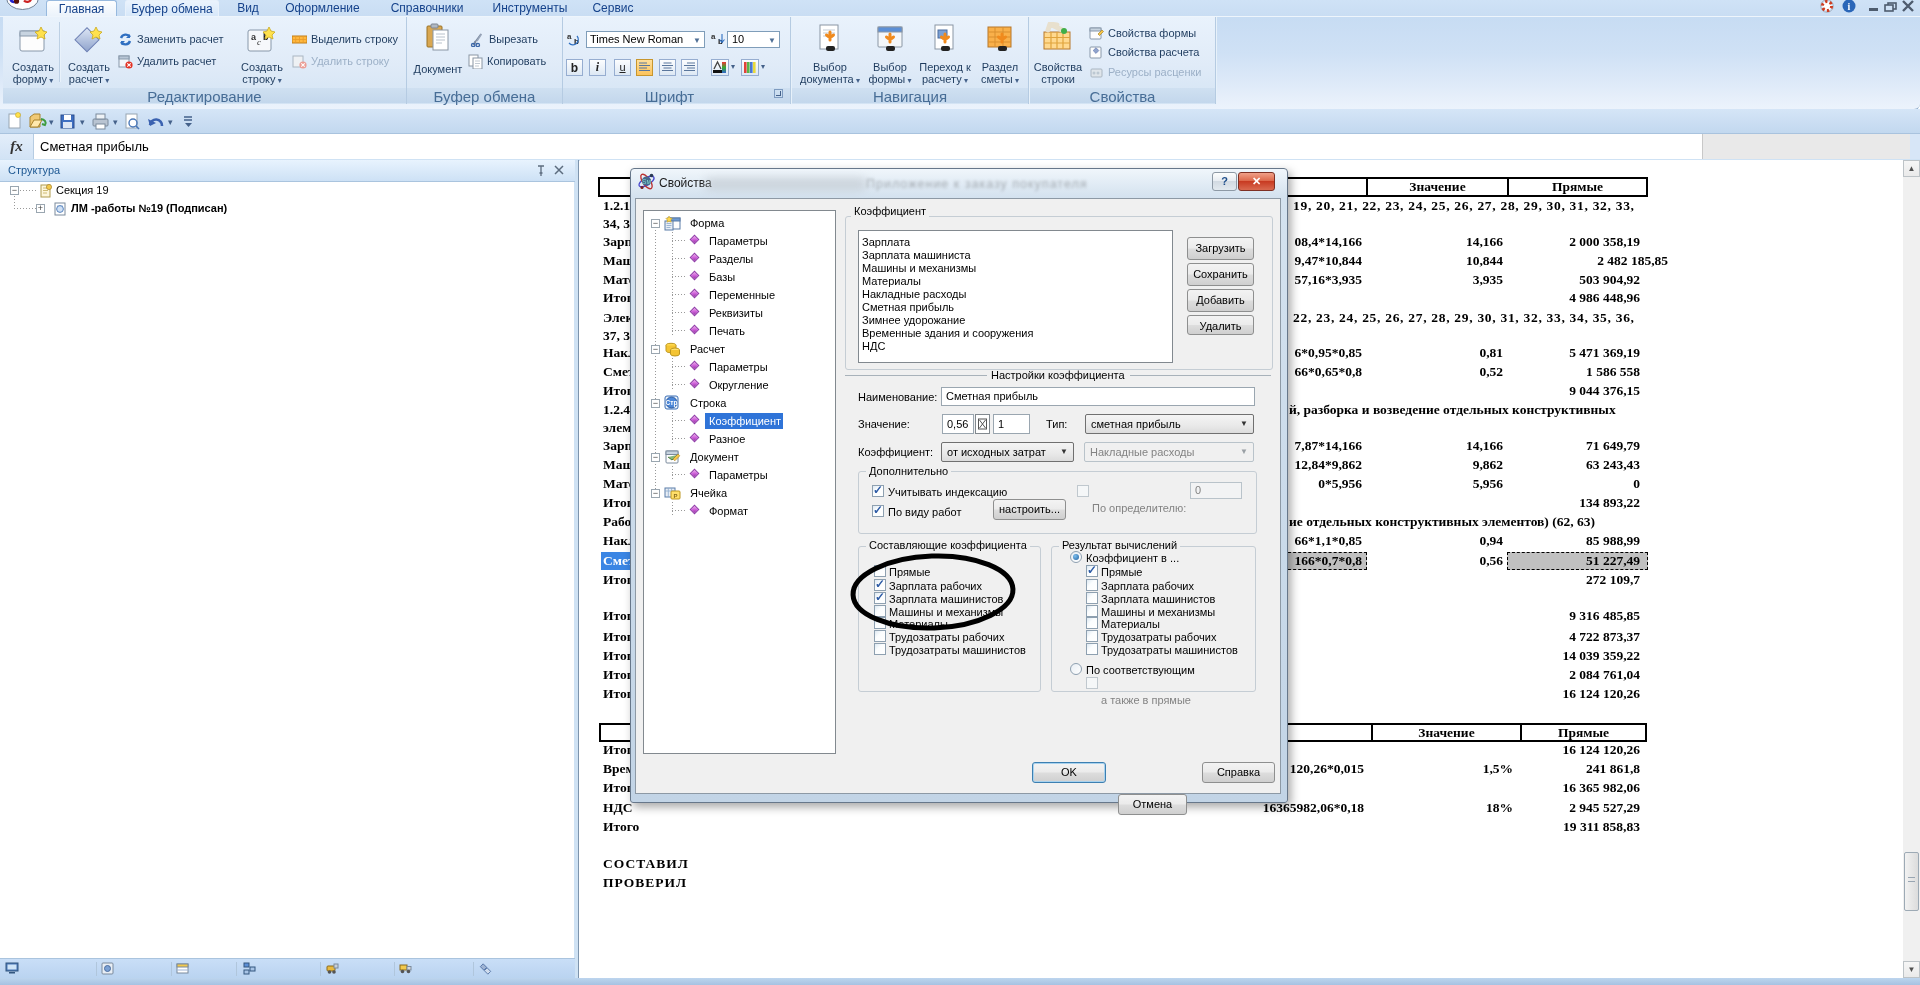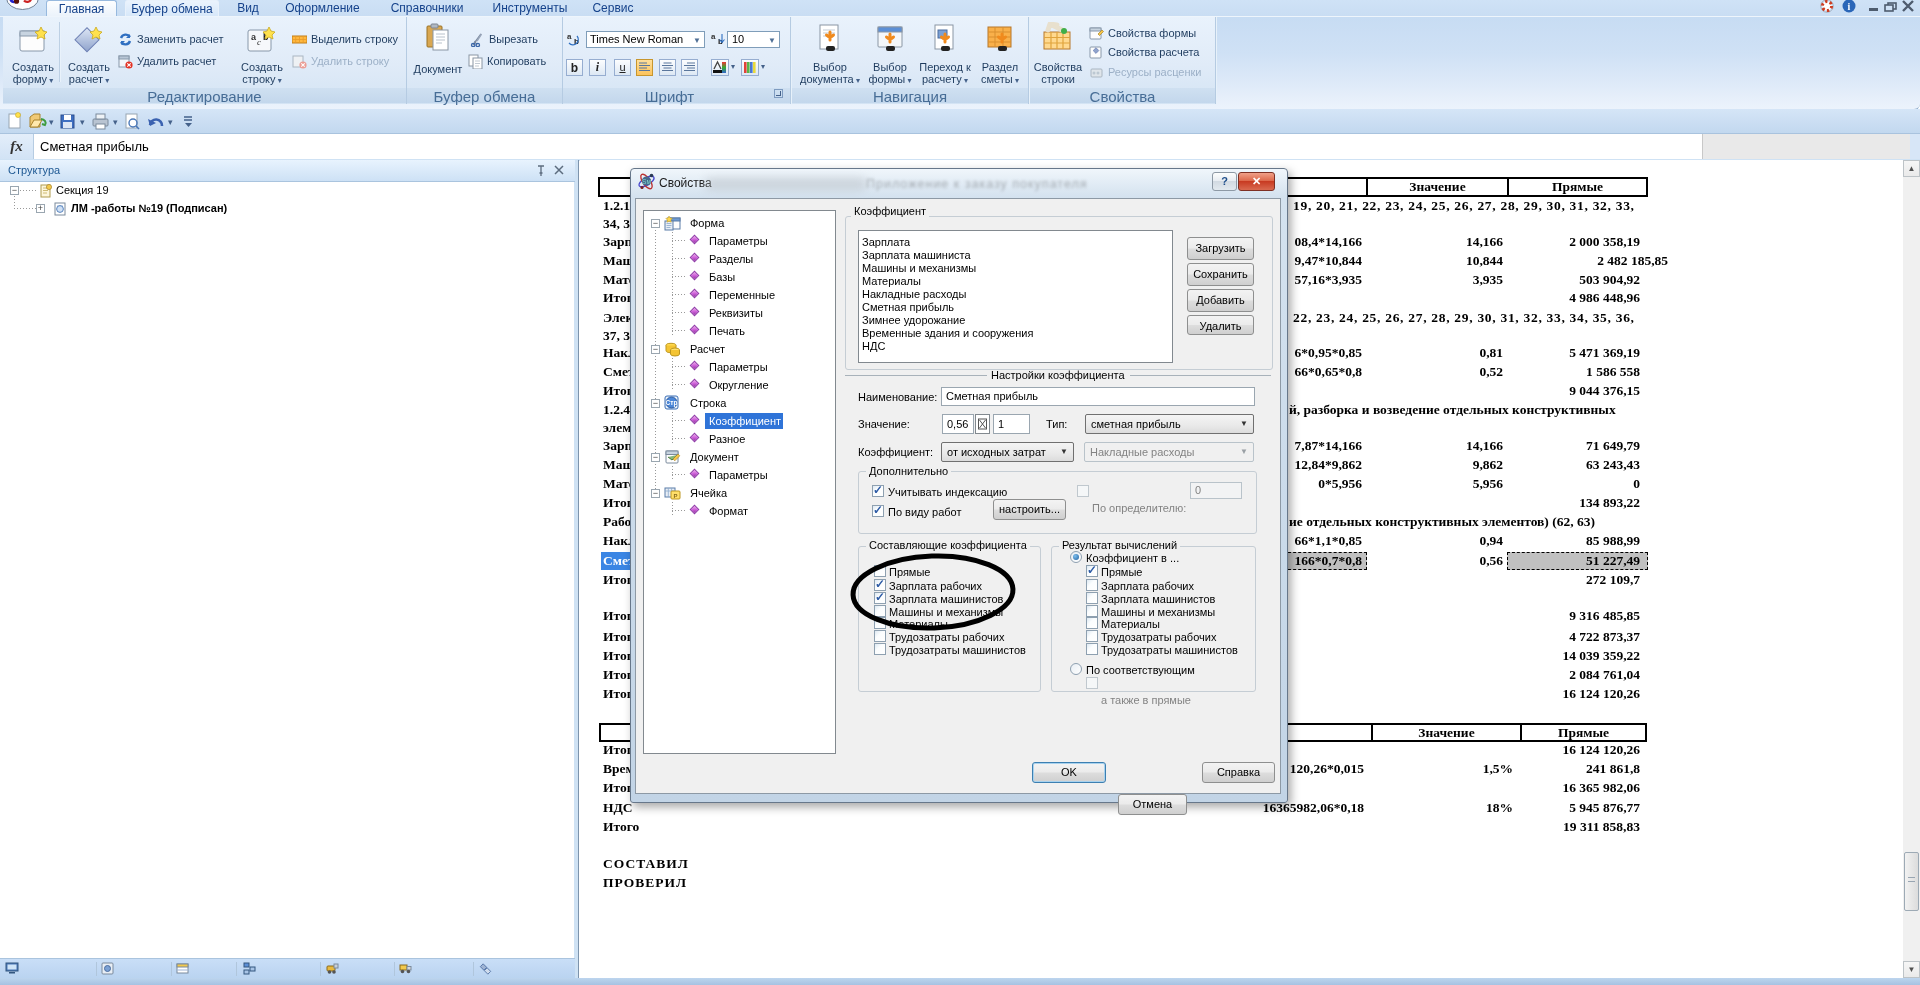--- a/index.html
+++ b/index.html
@@ -538,21 +538,21 @@
     <div class="drow dr" style="left:1440px;top:741px;width:200px;">16 124 120,26</div>
 <div class="drow" style="left:603px;top:760px;">Временные здания и сооружения</div>
     <div class="drow dr" style="left:1164px;top:760px;width:200px;">120,26*0,015</div>
     <div class="drow dr" style="left:1313px;top:760px;width:200px;">1,5%</div>
     <div class="drow dr" style="left:1440px;top:760px;width:200px;">241 861,8</div>
 <div class="drow" style="left:603px;top:779px;">Итого</div>
     <div class="drow dr" style="left:1440px;top:779px;width:200px;">16 365 982,06</div>
 <div class="drow" style="left:603px;top:799px;">НДС</div>
     <div class="drow dr" style="left:1164px;top:799px;width:200px;">16365982,06*0,18</div>
     <div class="drow dr" style="left:1313px;top:799px;width:200px;">18%</div>
-    <div class="drow dr" style="left:1440px;top:799px;width:200px;">5 945 876,77</div>
+    <div class="drow dr" style="left:1440px;top:799px;width:200px;">2 945 527,29</div>
 <div class="drow" style="left:603px;top:818px;">Итого</div>
     <div class="drow dr" style="left:1440px;top:818px;width:200px;">19 311 858,83</div>
 <div class="drow" style="left:603px;top:855px;letter-spacing:1px;">СОСТАВИЛ</div>
 <div class="drow" style="left:603px;top:874px;letter-spacing:1px;">ПРОВЕРИЛ</div>
 </div>
 
 <div class="abs" id="vsb"></div>
 <div class="sbbtn" style="left:1903px;top:160px;">▲</div>
 <div class="sbbtn" style="left:1903px;top:961px;">▼</div>
 <div class="abs" id="sbthumb" style="left:1904px;top:852px;">

